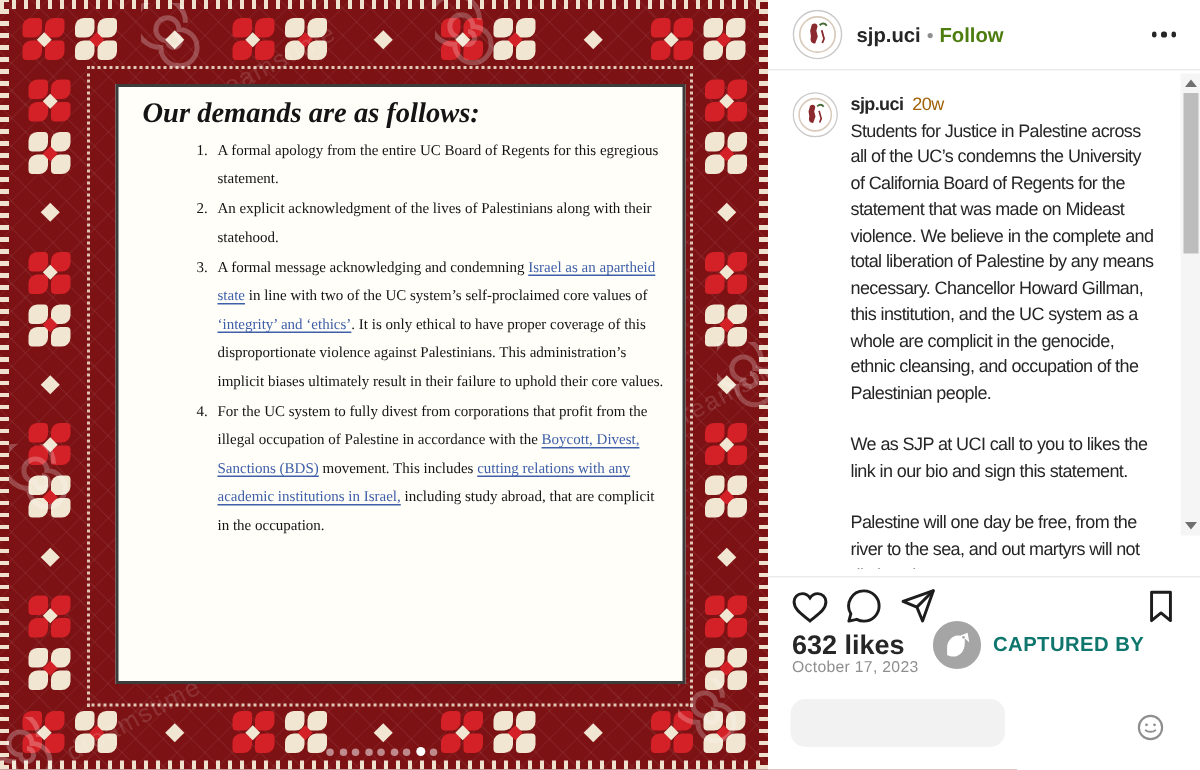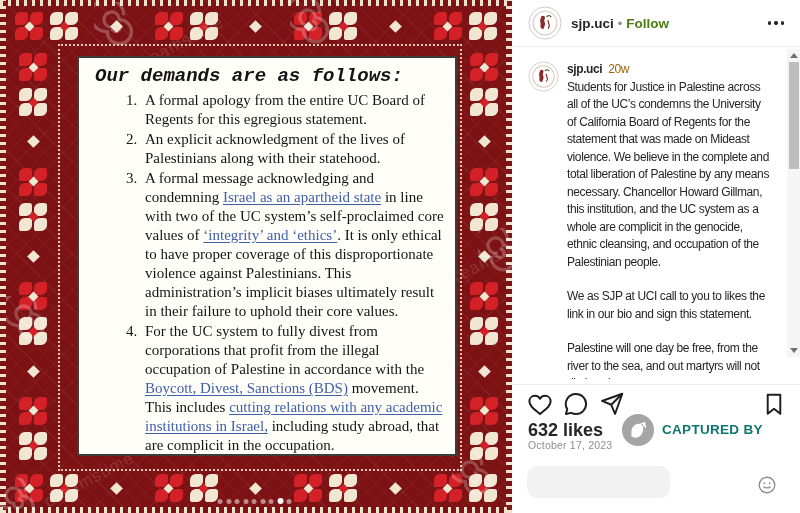--- a/index.html
+++ b/index.html
@@ -30,22 +30,22 @@
   .motif.red{color:#d42127;} .motif.red::after{background:#f1e6d2;}
   .motif.cream{color:#f1e6d2;} .motif.cream::after{background:#d42127;}
   .diamond{width:9px;height:9px;background:#f1e6d2;transform:rotate(45deg);flex:none;margin:0 2px;}
   .band.left .diamond,.band.right .diamond{margin:2px 0;}
 
   .vine{position:absolute;left:58px;top:44px;right:50px;bottom:42px;border:2px dotted rgba(241,230,210,.85);}
 
   .demands-box{position:absolute;left:77px;top:56px;width:380px;height:400px;background:#fffef9;
     border:2px solid #3c3c3c;box-sizing:border-box;padding:5px 10px 4px 8px;
     font-family:"Liberation Serif",serif;color:#141414;}
-  .demands-title{font-style:italic;font-weight:bold;font-size:19px;margin:2px 0 4px 8px;font-family:Liberation Mono, monospace;}
-  ol.demands{margin:0;padding-left:54px;font-size:15px;line-height:19px;}
+  .demands-title{font-style:italic;font-weight:bold;font-size:19px;margin:2px 0 4px 8px;}
+  ol.demands{margin:0;padding-left:54px;font-size:10px;line-height:19px;}
   ol.demands li{padding-left:4px;margin-bottom:1px;}
   .dlink{color:#3f5fa8;text-decoration:underline;text-underline-offset:2px;}
 
   .spiral{position:absolute;opacity:.45;}
   .stockmark{position:absolute;color:rgba(255,255,255,.13);font-size:17px;letter-spacing:1px;
     transform:rotate(-28deg);font-family:"Liberation Sans",sans-serif;}
 
   .dots{position:absolute;bottom:9px;left:50%;transform:translateX(-52%);display:flex;gap:3.5px;align-items:center;}
   .dot{width:5px;height:5px;border-radius:50%;background:rgba(255,255,255,.5);flex:none;}
   .dot.active{background:#ffffff;width:6px;height:6px;}

